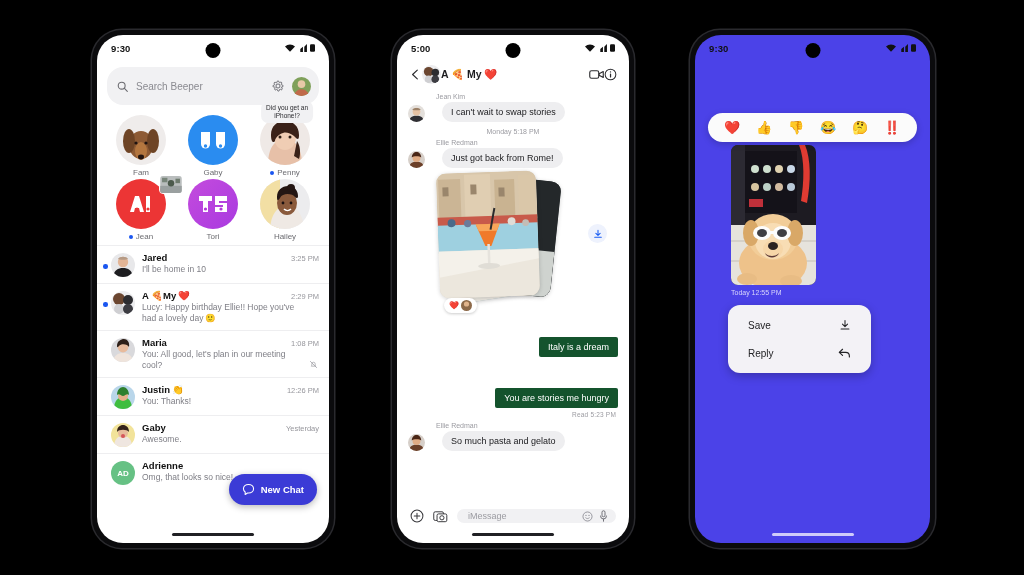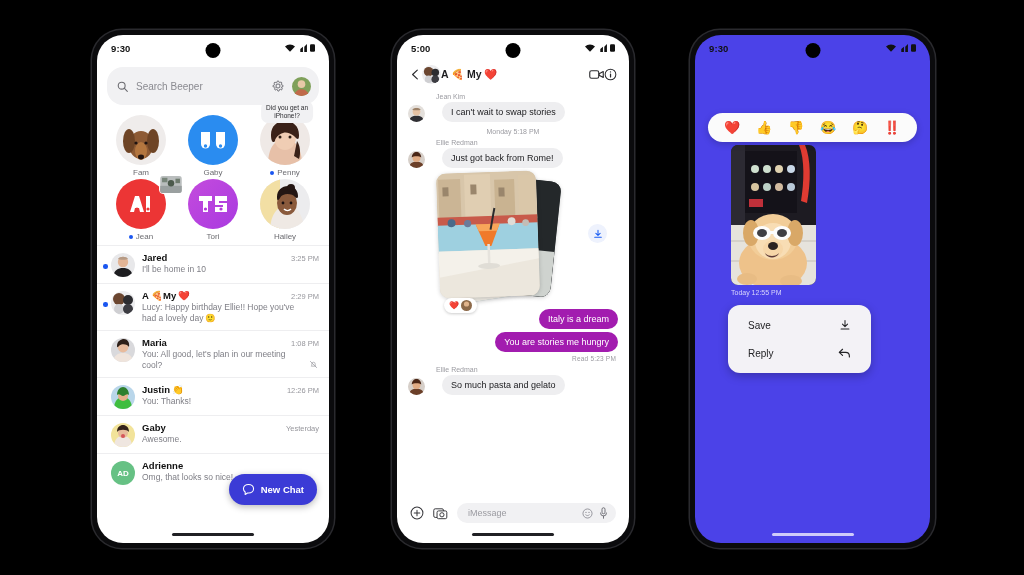--- a/index.html
+++ b/index.html
@@ -135,23 +135,23 @@
   .msgline { display:flex; align-items:flex-end; gap:17px; margin-bottom:3px; }
   .mav { width:17px;height:17px;border-radius:50%;overflow:hidden;flex:none; }
   .bub-in {
     background:#eeeef0; color:#1b1b1e;
     border-radius:14px; padding:5px 9px;
     font-size:9px; max-width:160px;
   }
   .daystamp { text-align:center; font-size:7px; color:#9b9ba1; margin:6px 0 4px; }
   .bub-out-wrap { display:flex; justify-content:flex-end; margin-bottom:3px; }
   .bub-out {
-    background:#a21caf; color:#fff;
-    border-radius:10px; padding:5px 9px;
-    font-size:9px; max-width:165px;
+    background:#14532d; color:#fff;
+    border-radius:2px; padding:5px 9px;
+    font-size:9px; max-width:165px;margin-top:28px;
   }
   .readmark { text-align:right; font-size:6.5px; color:#9b9ba1; margin:1px 2px 4px 0; letter-spacing:.2px; }
 
   .photo-stack { position:relative; height:135px; margin: 4px 0 2px 24px; }
   .pcard { position:absolute; border-radius:10px; overflow:hidden; box-shadow:0 1px 4px rgba(0,0,0,.18); }
   .p-back2 { left:14px; top:14px; width:96px; height:112px; transform:rotate(-9deg); background:#c6cfd2; }
   .p-back1 { left:26px; top:5px; width:98px; height:116px; transform:rotate(6deg); background:#2e3436; }
   .p-front { left:6px; top:0px; width:100px; height:125px; transform:rotate(-2deg); }
   .react-badge {
     position:absolute; left:12px; bottom:-6px; z-index:5;
@@ -167,21 +167,21 @@
     display:flex;align-items:center;justify-content:center;
   }
 
   .composer {
     position:absolute; left:0; right:0; bottom:20px;
     display:flex; align-items:center; gap:9px;
     padding: 0 13px;
   }
   .comp-ic { color:#37373b; flex:none; }
   .comp-field {
-    flex:1; height:20px; border-radius:12px; background:#f1f1f3;
+    flex:1; height:14px; border-radius:12px; background:#f1f1f3;
     display:flex; align-items:center; padding: 0 8px 0 11px; gap:6px;
   }
   .comp-ph { flex:1; font-size:9px; color:#9b9ba1; }
 
   
   .reactbar {
     position:absolute; left:13px; top:78px; right:13px;
     height:29px; border-radius:15px; background:#fbfbfb;
     display:flex; align-items:center; justify-content:space-around;
     padding:0 8px; box-shadow:0 2px 7px rgba(0,0,0,.2);

